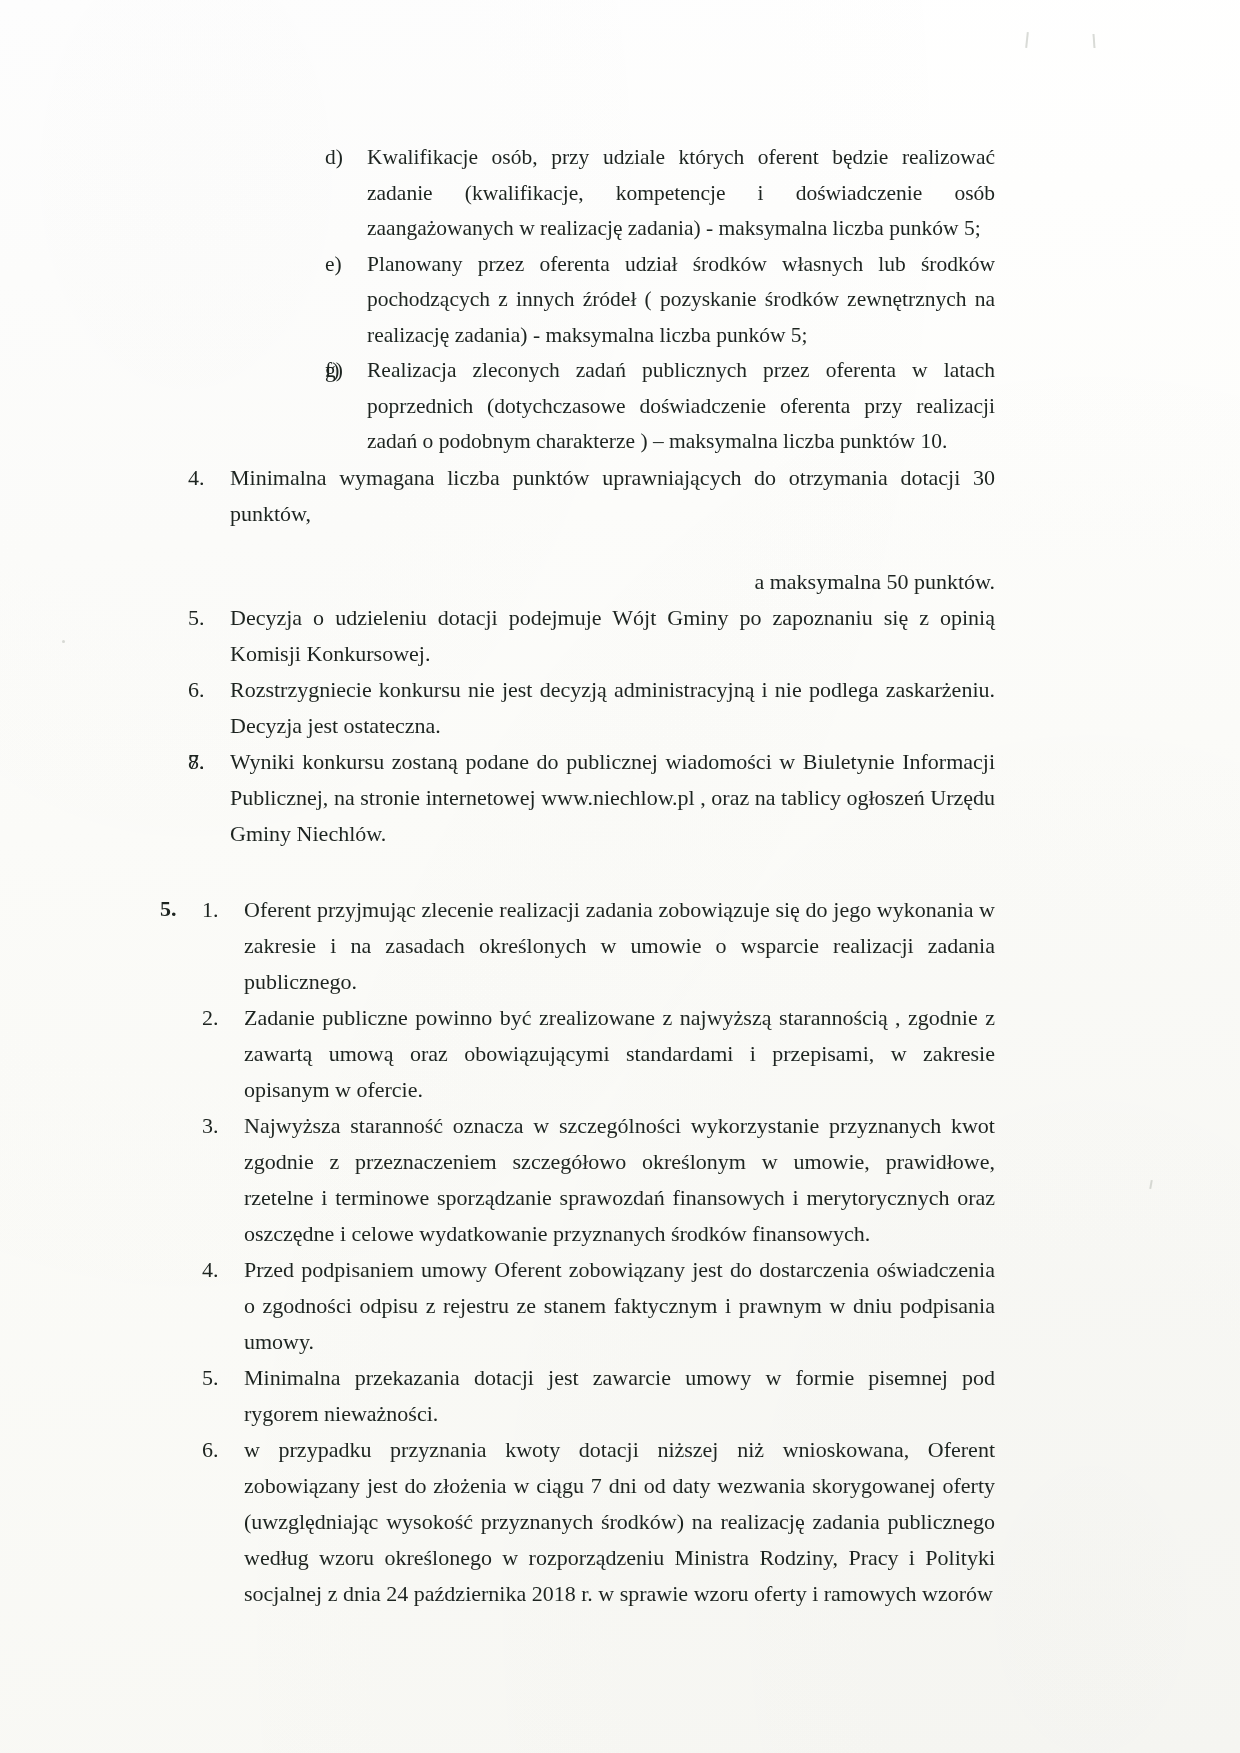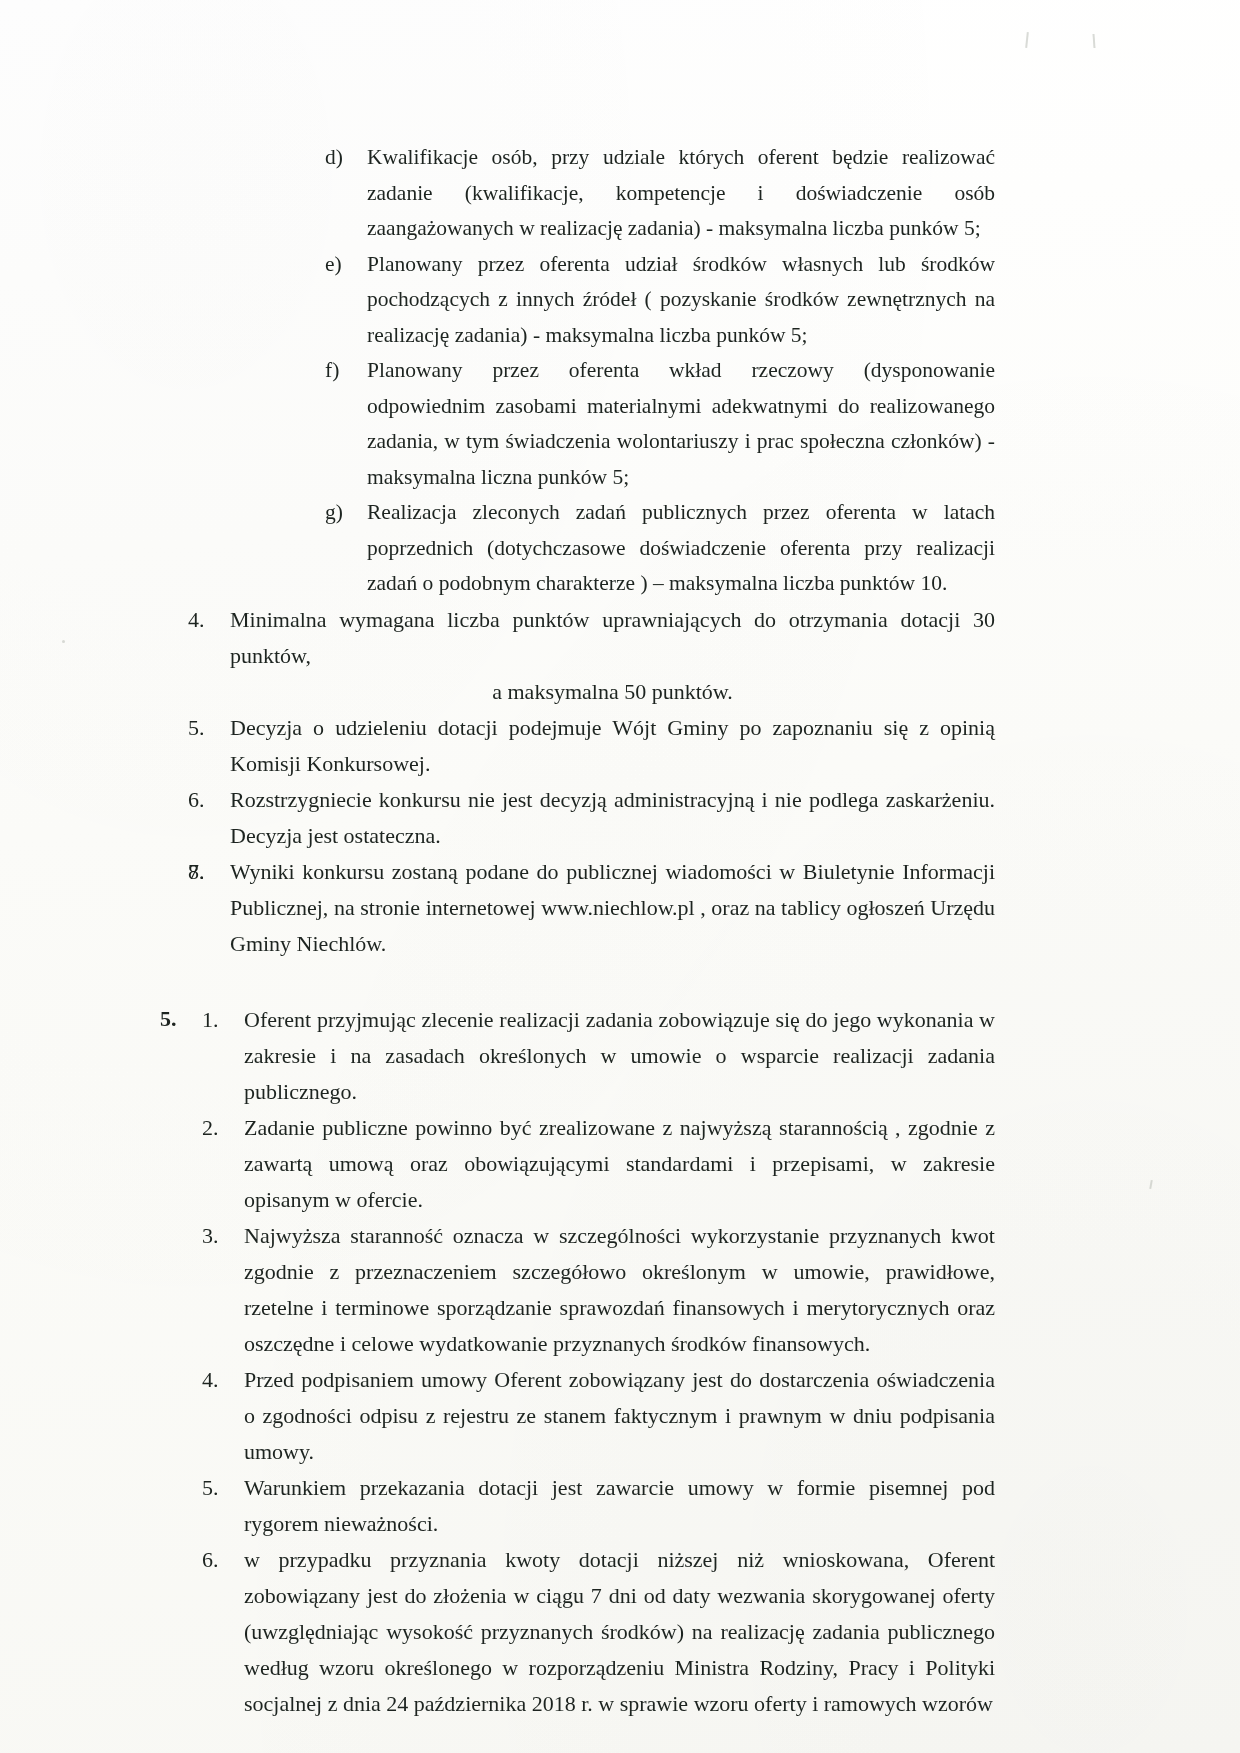--- a/index.html
+++ b/index.html
@@ -83,21 +83,22 @@
   .lvl-numbers > li .marker {
     position: absolute;
     left: 0;
     top: 0;
     width: 32px;
     text-align: left;
     font-size: 22px;
   }
   .subline {
     display: block;
-    text-align: center;
+    text-align: right;
+    margin-top: 32px;
   }
 
   
   .section-block {
     position: relative;
     margin-top: 40px;
   }
   .section-head {
     position: relative;
     padding-left: 42px;
@@ -137,21 +138,20 @@
       <li>
         <span class="marker">d)</span>
         <span>Kwalifikacje osób, przy udziale których oferent będzie realizować zadanie (kwalifikacje, kompetencje i doświadczenie osób zaangażowanych w realizację zadania) - maksymalna liczba punków 5;</span>
       </li>
       <li>
         <span class="marker">e)</span>
         <span>Planowany przez oferenta udział środków własnych lub środków pochodzących z innych źródeł ( pozyskanie środków zewnętrznych na realizację zadania) - maksymalna liczba punków 5;</span>
       </li>
       <li>
         <span class="marker">f)</span>
-        <span>Planowany przez oferenta wkład rzeczowy (dysponowanie odpowiednim zasobami materialnymi adekwatnymi do realizowanego zadania, w tym świadczenia wolontariuszy i prac społeczna członków) -  maksymalna liczna punków 5;</span>
       </li>
       <li>
         <span class="marker">g)</span>
         <span>Realizacja zleconych zadań publicznych przez oferenta w latach poprzednich (dotychczasowe doświadczenie oferenta przy realizacji zadań o podobnym charakterze ) – maksymalna liczba punktów 10.</span>
       </li>
     </ol>
 
     <ol class="lvl-numbers">
       <li>
         <span class="marker">4.</span>
@@ -193,21 +193,21 @@
           <li>
             <span class="marker">3.</span>
             <span>Najwyższa staranność oznacza w szczególności wykorzystanie przyznanych kwot zgodnie z przeznaczeniem szczegółowo określonym w umowie, prawidłowe, rzetelne i terminowe sporządzanie sprawozdań finansowych i merytorycznych oraz oszczędne i celowe wydatkowanie przyznanych środków finansowych.</span>
           </li>
           <li>
             <span class="marker">4.</span>
             <span>Przed podpisaniem umowy Oferent zobowiązany jest do dostarczenia oświadczenia o zgodności odpisu z rejestru ze stanem faktycznym i prawnym w dniu podpisania umowy.</span>
           </li>
           <li>
             <span class="marker">5.</span>
-            <span>Warunkiem przekazania dotacji jest zawarcie umowy w formie pisemnej pod rygorem nieważności.</span>
+            <span>Minimalna przekazania dotacji jest zawarcie umowy w formie pisemnej pod rygorem nieważności.</span>
           </li>
           <li>
             <span class="marker">6.</span>
             <span>w przypadku przyznania kwoty dotacji niższej niż wnioskowana, Oferent zobowiązany jest do złożenia w ciągu 7 dni od daty wezwania skorygowanej oferty (uwzględniając wysokość przyznanych środków) na realizację zadania publicznego według wzoru określonego w rozporządzeniu Ministra Rodziny, Pracy i Polityki socjalnej z dnia 24 października 2018 r. w sprawie wzoru oferty i ramowych wzorów</span>
           </li>
         </ol>
       </div>
     </div>
 
   </div>

